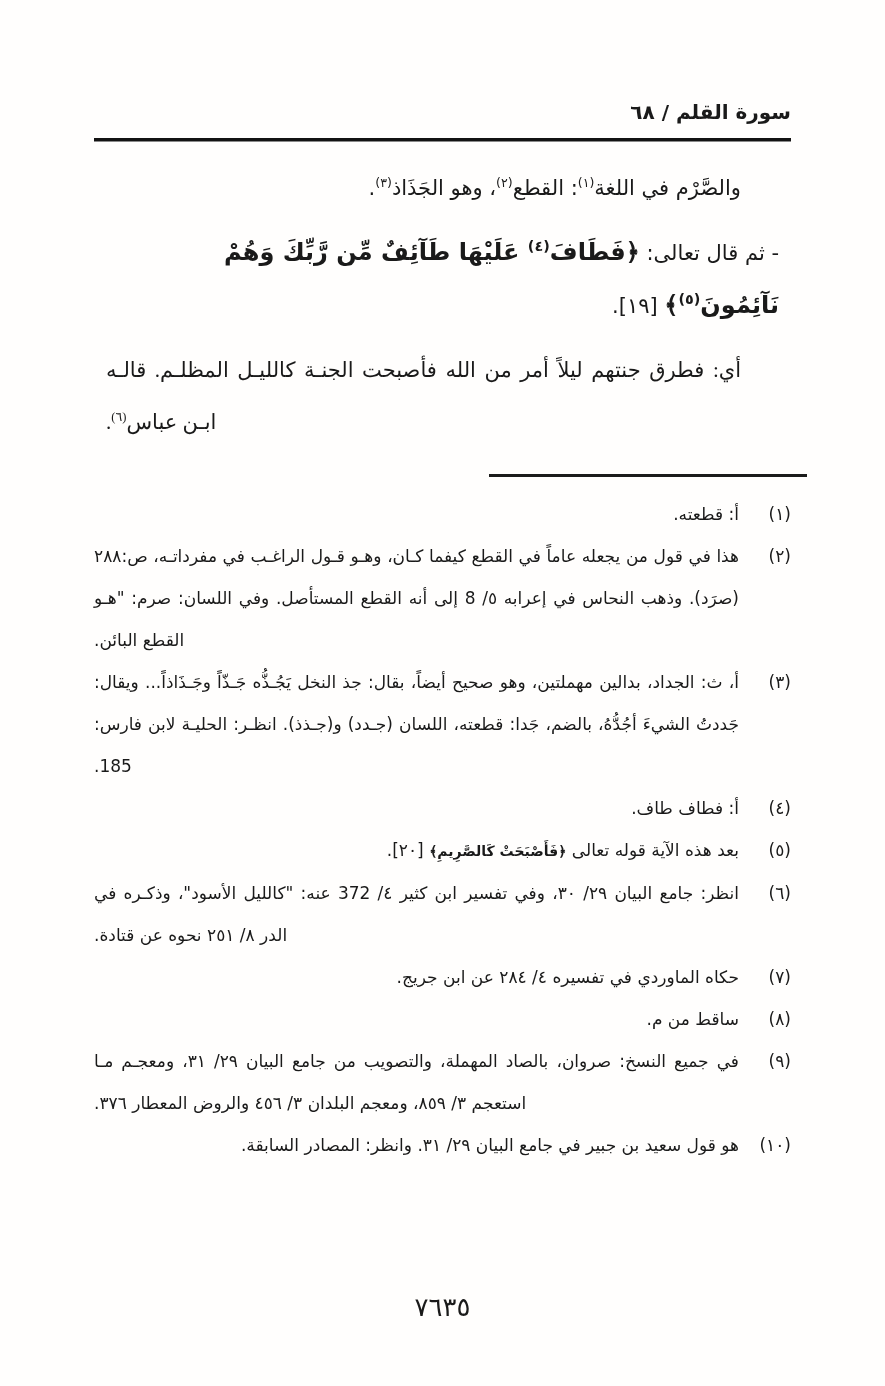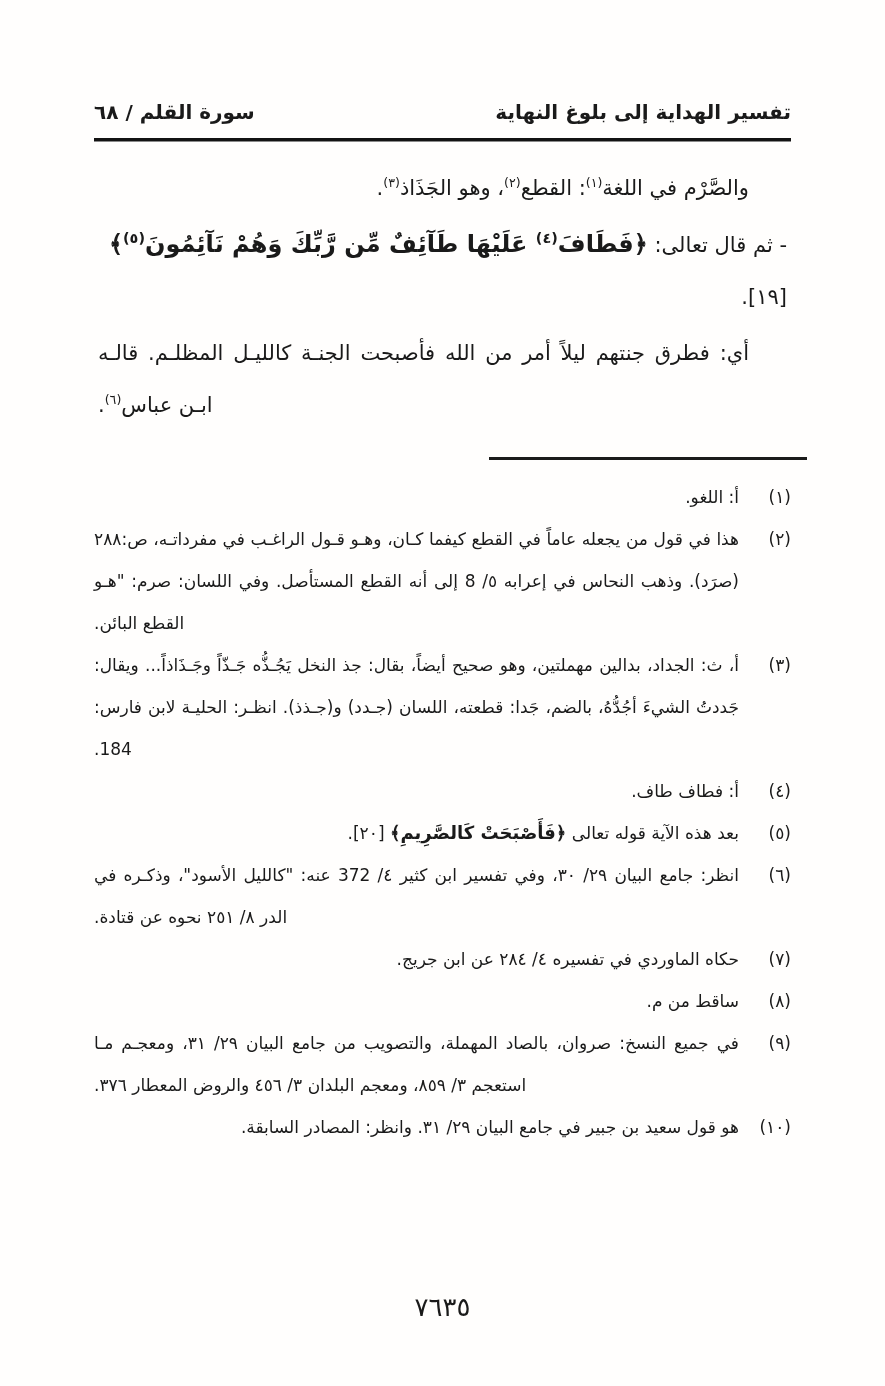--- a/index.html
+++ b/index.html
@@ -29,23 +29,23 @@
     height: 3px;
     background: #131313;
     border-bottom: 1px solid #8a8a8a;
   }
   
   .bodytxt {
     margin-top: 20px;
     font-size: 21px;
     line-height: 52px;
   }
-  .para { margin: 4px; text-align: right; }
+  .para { margin: 12px; text-align: right; }
   .indent { text-indent: 38px; }
-  .ar-just.multi { text-align: justify; text-align-last: left; }
+  .ar-just.multi { text-align: justify; text-align-last: left; font-family: Liberation Serif, serif; }
   sup.fnref {
     font-size: 0.60em;
     vertical-align: super;
     line-height: 0;
     letter-spacing: 0;
   }
   .quran, .quran-inline {
     font-weight: bold;
     font-size: 24px;
   }
@@ -64,67 +64,66 @@
   .fn-row { display: flex; align-items: flex-start; }
   .fn-marker {
     flex: 0 0 auto;
     min-width: 46px;
     margin-left: 6px;
     text-align: right;
     white-space: nowrap;
   }
   .fn-text { flex: 1 1 auto; text-align: right; }
   .fn-text.multi { text-align: justify; text-align-last: left; }
-  .fn-text .quran-inline { font-size: 18px; }
+  .fn-text .quran-inline { font-size: 14px; }
   
   .page-num {
     position: absolute;
     bottom: 64px;
     left: 0; right: 0;
     text-align: center;
     font-size: 26px;
     letter-spacing: 2px;
   }
 </style>
 </head>
 <body>
 
 <div class="page">
 
   <header class="hdr">
-    <span class="hdr-right">تفسير الهداية إلى بلوغ النهاية</span>
     <span class="hdr-left">سورة القلم / ٦٨</span>
   </header>
 
   <div class="hdr-rule"></div>
 
   <main class="bodytxt">
     <p class="para indent ar-just">والصَّرْم في اللغة<sup class="fnref">(١)</sup>: القطع<sup class="fnref">(٢)</sup>، وهو الجَذَاذ<sup class="fnref">(٣)</sup>.</p>
     <p class="para verse-line">
       <span>- ثم قال تعالى: </span>
       <span class="quran">﴿فَطَافَ<sup class="fnref">(٤)</sup> عَلَيْهَا طَآئِفٌ مِّن رَّبِّكَ وَهُمْ نَآئِمُونَ<sup class="fnref">(٥)</sup>﴾</span>
       <span> [١٩].</span>
     </p>
     <p class="para indent ar-just multi">أي: فطرق جنتهم ليلاً أمر من الله فأصبحت الجنـة كالليـل المظلـم. قالـه ابـن عباس<sup class="fnref">(٦)</sup>.</p>
   </main>
 
   <div class="fn-sep"></div>
 
   <section class="footnotes" id="footnotes">
       <div class="fn-row">
         <span class="fn-marker">(١)</span>
-        <div class="fn-text">أ: اللغو.</div>
+        <div class="fn-text">أ: قطعته.</div>
       </div>
       <div class="fn-row">
         <span class="fn-marker">(٢)</span>
         <div class="fn-text multi">هذا في قول من يجعله عاماً في القطع كيفما كـان، وهـو قـول الراغـب في مفرداتـه، ص:٢٨٨ (صرَد). وذهب النحاس في إعرابه ٥/ 8 إلى أنه القطع المستأصل. وفي اللسان: صرم: "هـو القطع البائن.</div>
       </div>
       <div class="fn-row">
         <span class="fn-marker">(٣)</span>
-        <div class="fn-text multi">أ، ث: الجداد، بدالين مهملتين، وهو صحيح أيضاً، بقال: جذ النخل يَجُـذُّه جَـذّاً وجَـذَاذاً... ويقال: جَددتُ الشيءَ أجُدُّهُ، بالضم، جَدا: قطعته، اللسان (جـدد) و(جـذذ). انظـر: الحليـة لابن فارس: 184.</div>
+        <div class="fn-text multi">أ، ث: الجداد، بدالين مهملتين، وهو صحيح أيضاً، بقال: جذ النخل يَجُـذُّه جَـذّاً وجَـذَاذاً... ويقال: جَددتُ الشيءَ أجُدُّهُ، بالضم، جَدا: قطعته، اللسان (جـدد) و(جـذذ). انظـر: الحليـة لابن فارس: 185.</div>
       </div>
       <div class="fn-row">
         <span class="fn-marker">(٤)</span>
         <div class="fn-text">أ: فطاف طاف.</div>
       </div>
       <div class="fn-row">
         <span class="fn-marker">(٥)</span>
         <div class="fn-text">بعد هذه الآية قوله تعالى <span class="quran-inline">﴿فَأَصْبَحَتْ كَالصَّرِيمِ﴾</span> [٢٠].</div>
       </div>
       <div class="fn-row">

